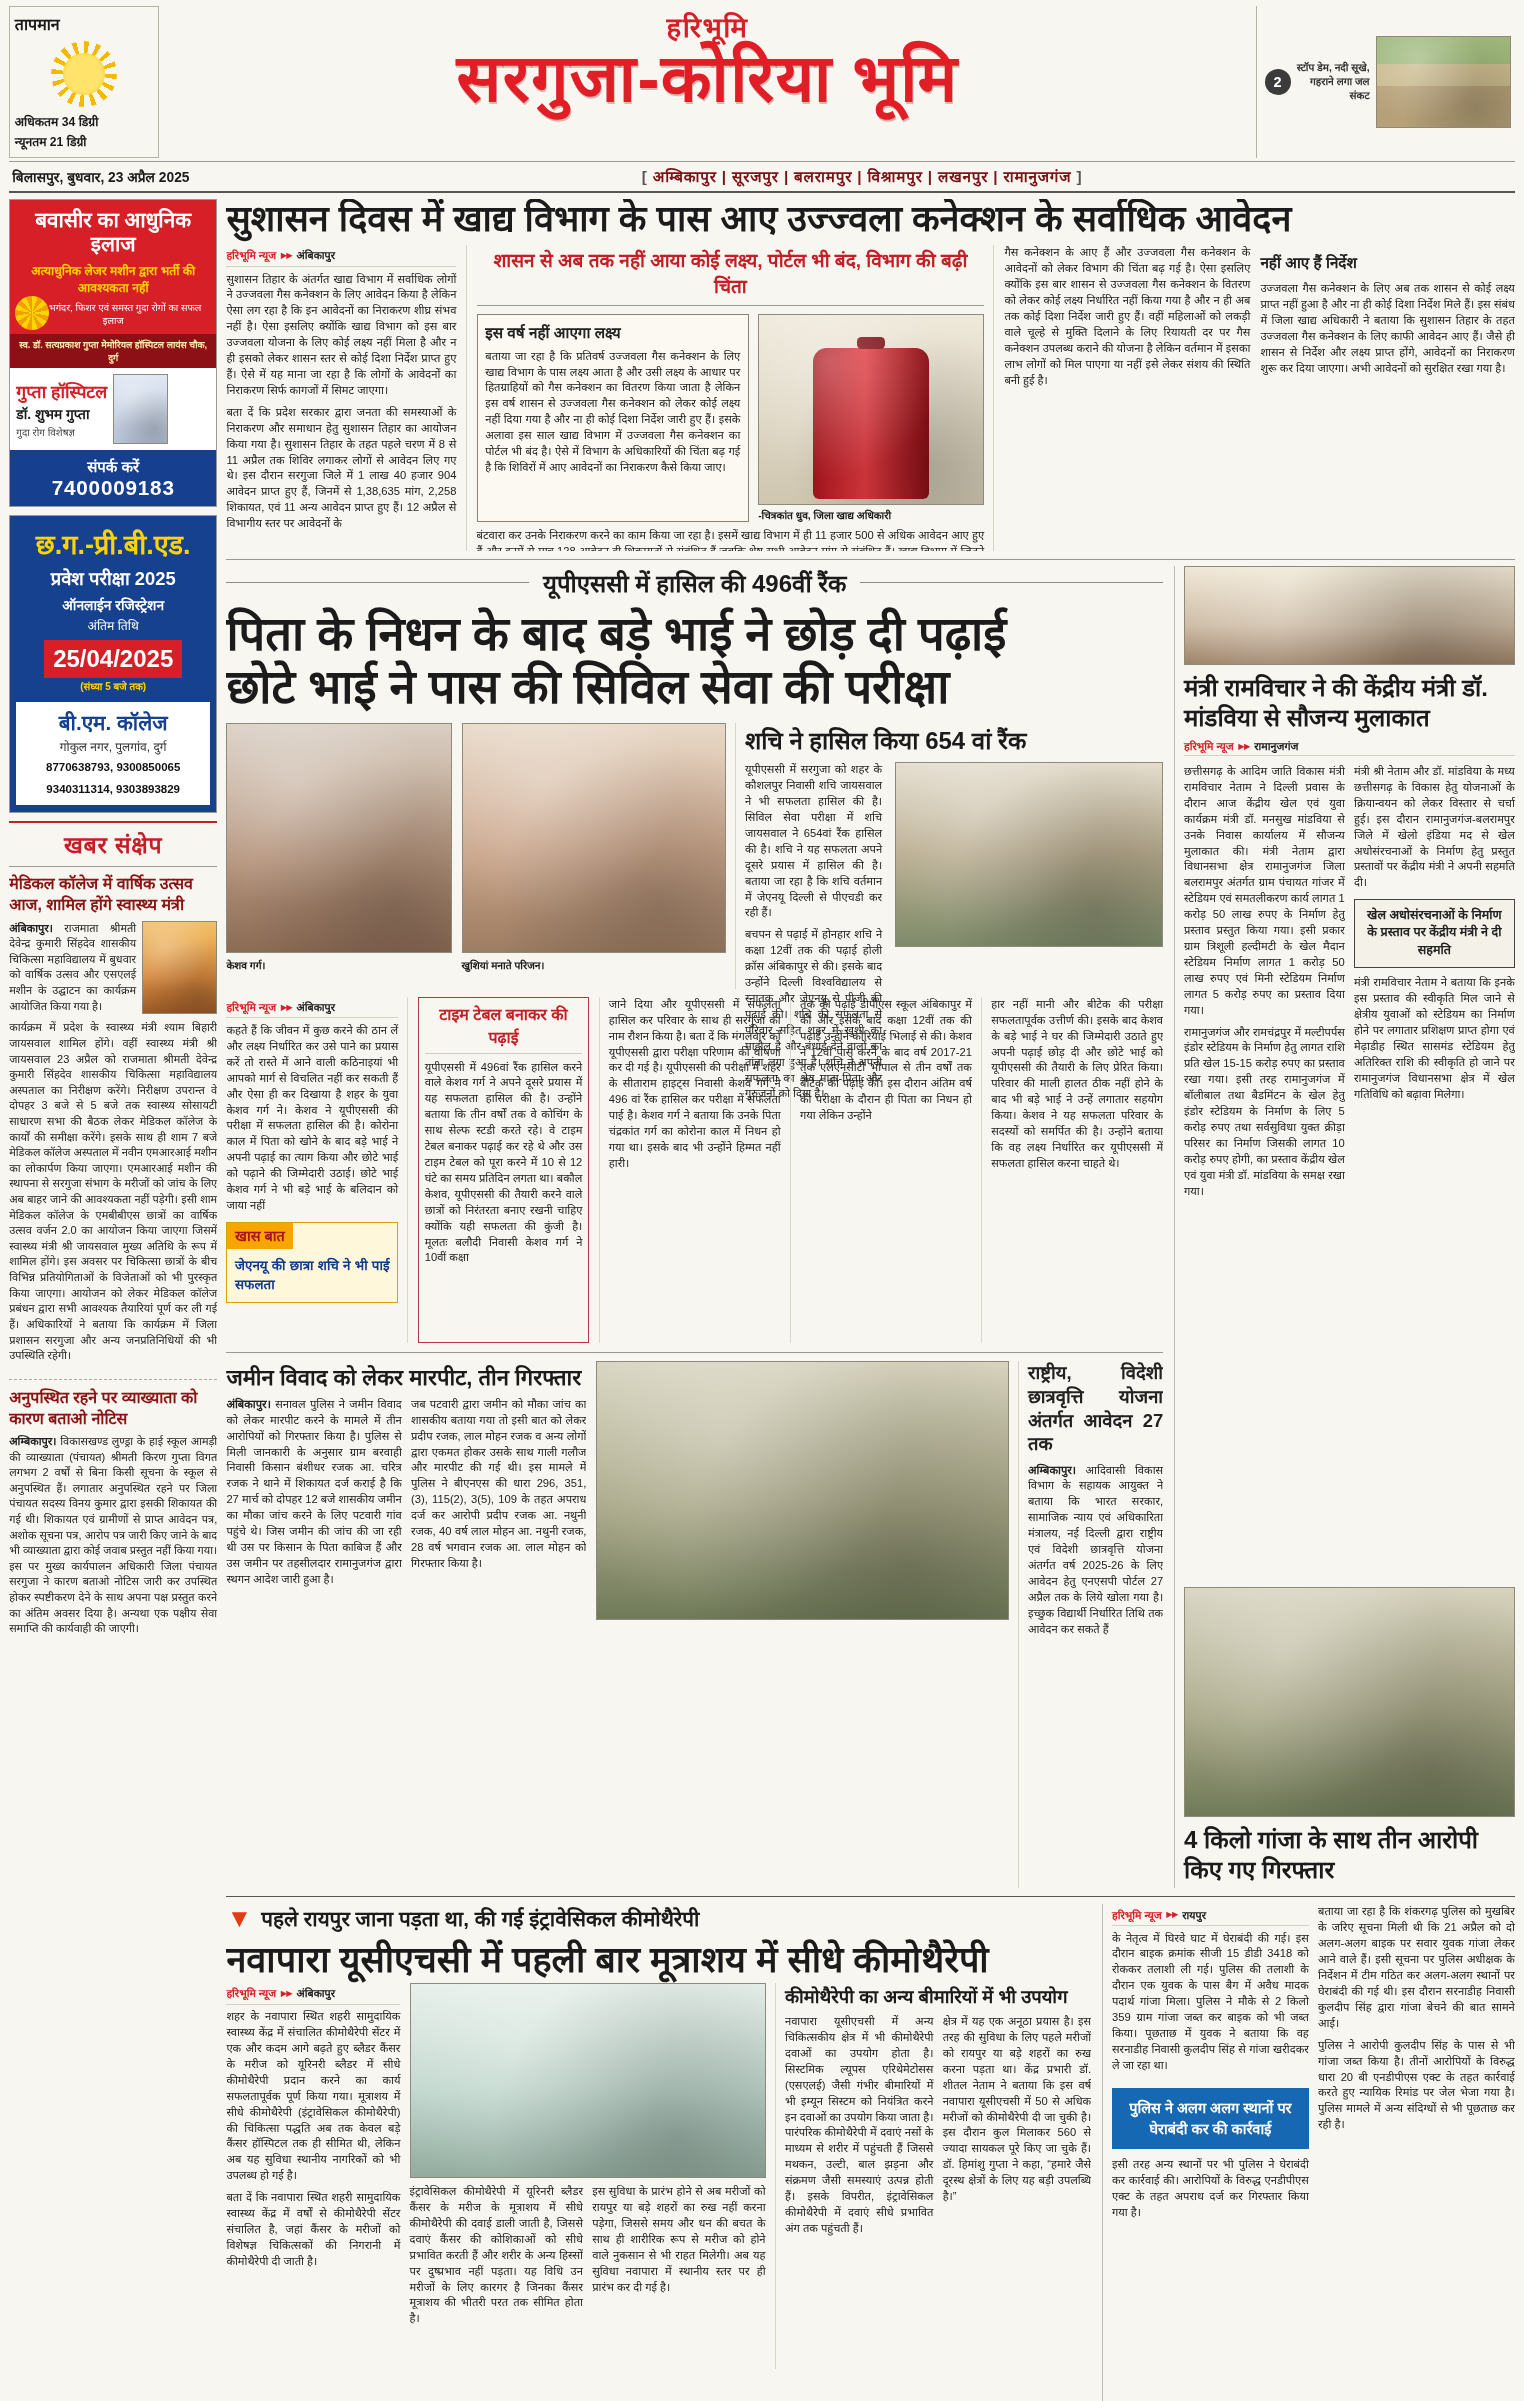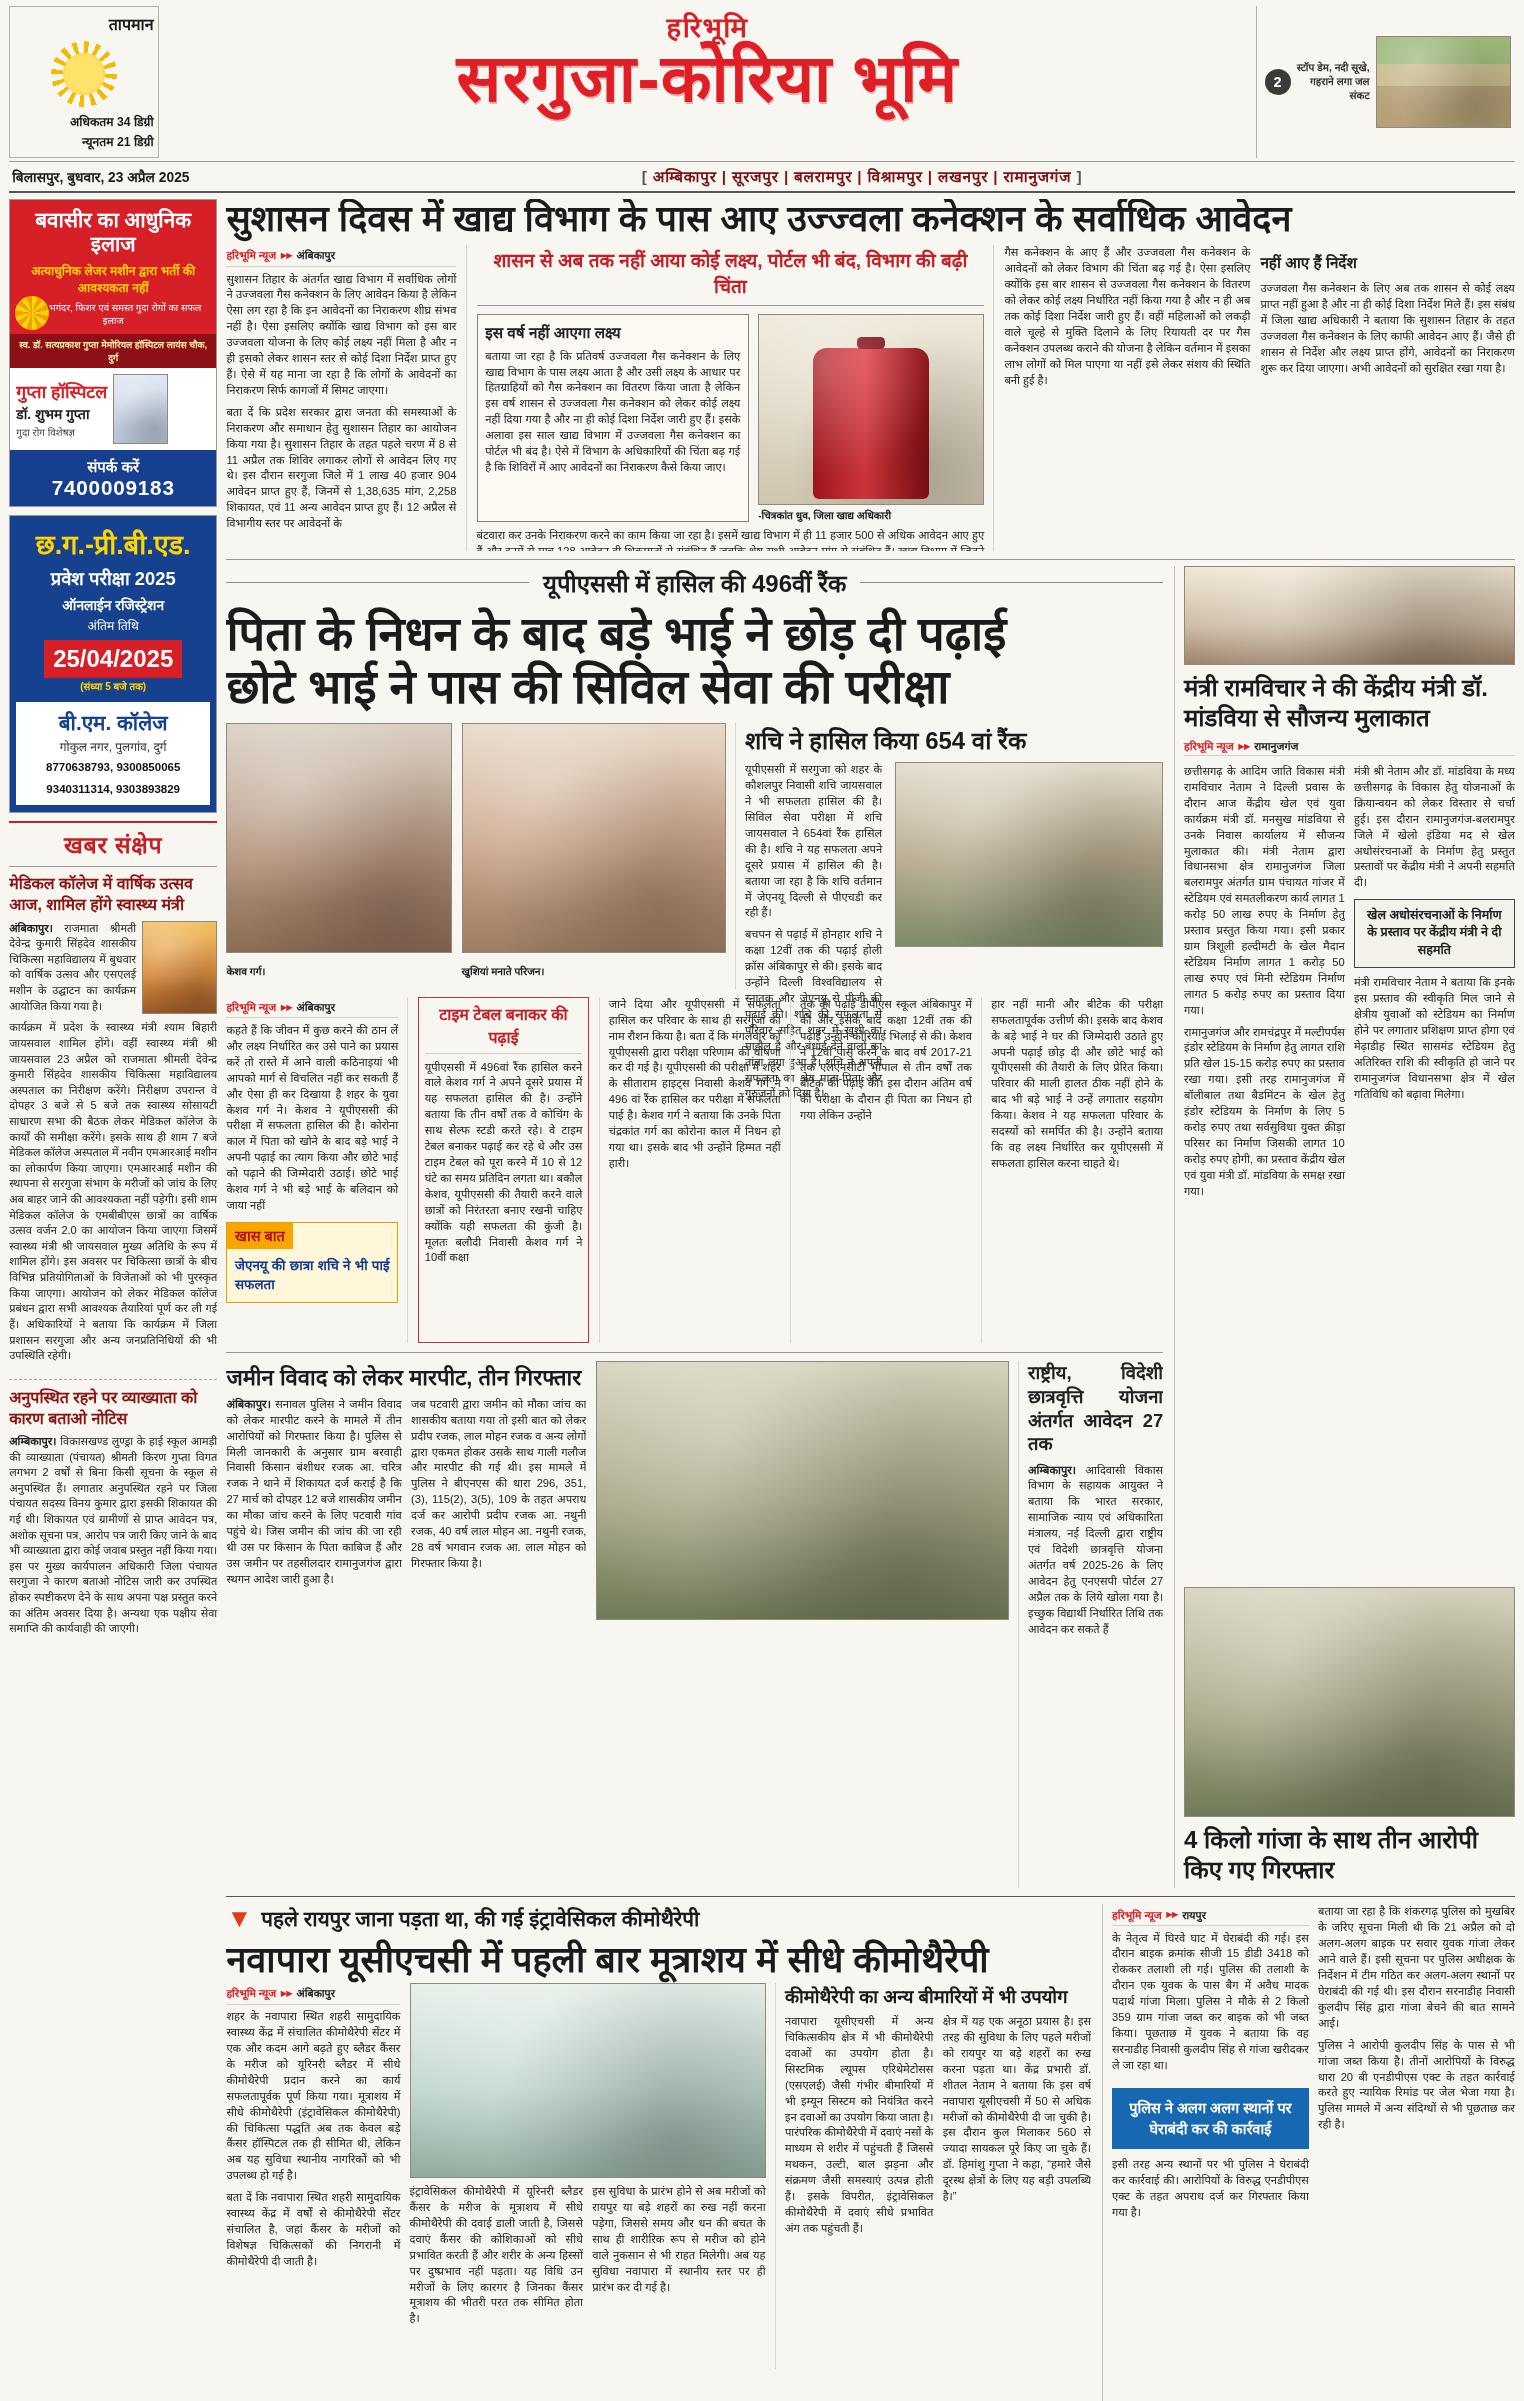--- a/index.html
+++ b/index.html
@@ -1,21 +1,21 @@
 <!DOCTYPE html>
 <html style="font-size:12.2px"><head>
 <meta charset="utf-8">
 <style>
   *{box-sizing:border-box;margin:0;padding:0}
   body{background:#c9c9c9;font-family:"Liberation Sans","DejaVu Sans",sans-serif;color:#1b1b1b}
   .page{width:1524px;height:2401px;margin:0 auto;background:#f8f6f0;padding:6.1px 9.2px;overflow:hidden;position:relative}
 
   
   .masthead{display:flex;align-items:stretch;gap:9.2px;padding-bottom:3.1px}
-  .temp-box{width:150px;flex:none;border:0.8px solid #b7b2a6;text-align:right;padding:6.1px 4.6px}
+  .temp-box{width:150px;flex:none;border:0.8px solid #b7b2a6;text-align:left;padding:6.1px 4.6px}
   .temp-title{font-weight:800;font-size:16px}
   .sun{width:66px;height:66px;margin:6.1px auto;border-radius:50%;
        background:repeating-conic-gradient(#f6b900 0deg 9deg,transparent 9deg 22.5deg);position:relative}
   .sun::after{content:"";position:absolute;inset:12.2px;border-radius:50%;background:radial-gradient(circle,#ffe36b 0 60%,#f6b900 100%)}
   .temp-val{font-weight:800;font-size:12.2px;margin-top:3.1px}
   .mast-center{flex:1;text-align:center;padding-top:1.5px}
   .logo-small{color:#d61f26;font-weight:800;font-size:27.5px;letter-spacing:1.5px}
   .big-title{color:#e11e25;font-weight:800;font-size:66px;line-height:1.02;letter-spacing:1.5px;text-shadow:0.8px 1.5px 0 rgba(120,0,0,.25)}
   .mast-right{width:259px;flex:none;display:flex;gap:6.1px;align-items:center;border-left:0.8px solid #b7b2a6;padding-left:7.7px}
   .badge{width:26px;height:26px;flex:none;border-radius:50%;background:#3b3b3b;color:#fff;display:flex;align-items:center;justify-content:center;font-weight:800;font-size:14.5px}
@@ -110,21 +110,21 @@
   .mini-head{font-size:15.3px;font-weight:800;margin:7px 0}
 
   
   .mid-row{display:flex;gap:10.7px;height:1329px;overflow:hidden;border-top:0.8px solid #999;margin-top:7.7px;padding-top:6.1px}
   .upsc{flex:1;min-width:0;display:flex;flex-direction:column}
   .kicker{display:flex;align-items:center;gap:13.8px;font-size:24px;font-weight:800}
   .kicker::before,.kicker::after{content:"";flex:1;border-top:0.8px solid #8a8a8a}
   .upsc-h{font-size:47px;font-weight:800;line-height:1.14;margin:7.7px 0 9.2px}
   .photos-row{display:flex;gap:9.2px;height:266px}
   .pframe{display:flex;flex-direction:column;flex:none}
-  .pcap{font-size:10.3px;font-weight:800;padding-top:11px}
+  .pcap{font-size:10.3px;font-weight:800;padding-top:5px}
   .ph-keshav{width:226px;height:230px}
   .ph-family{width:264px;height:230px}
   .shachi{flex:1;min-width:0;border-left:0.8px solid #d8d2c6;padding-left:9.2px}
   .shachi h3{font-size:24px;font-weight:800;margin-bottom:6.1px}
   .shachi-row{display:flex;gap:13px}
   .shachi-col{flex:1;min-width:0}
   .ph-shachi{width:268px;height:185px;flex:none}
   .upsc-cols{display:flex;gap:9.2px;height:346px;overflow:hidden;margin-top:7.7px}
   .ucol{flex:1;min-width:0;border-right:0.8px solid #ddd7cb;padding-right:9.2px}
   .ucol:last-child{border-right:none;padding-right:0}

